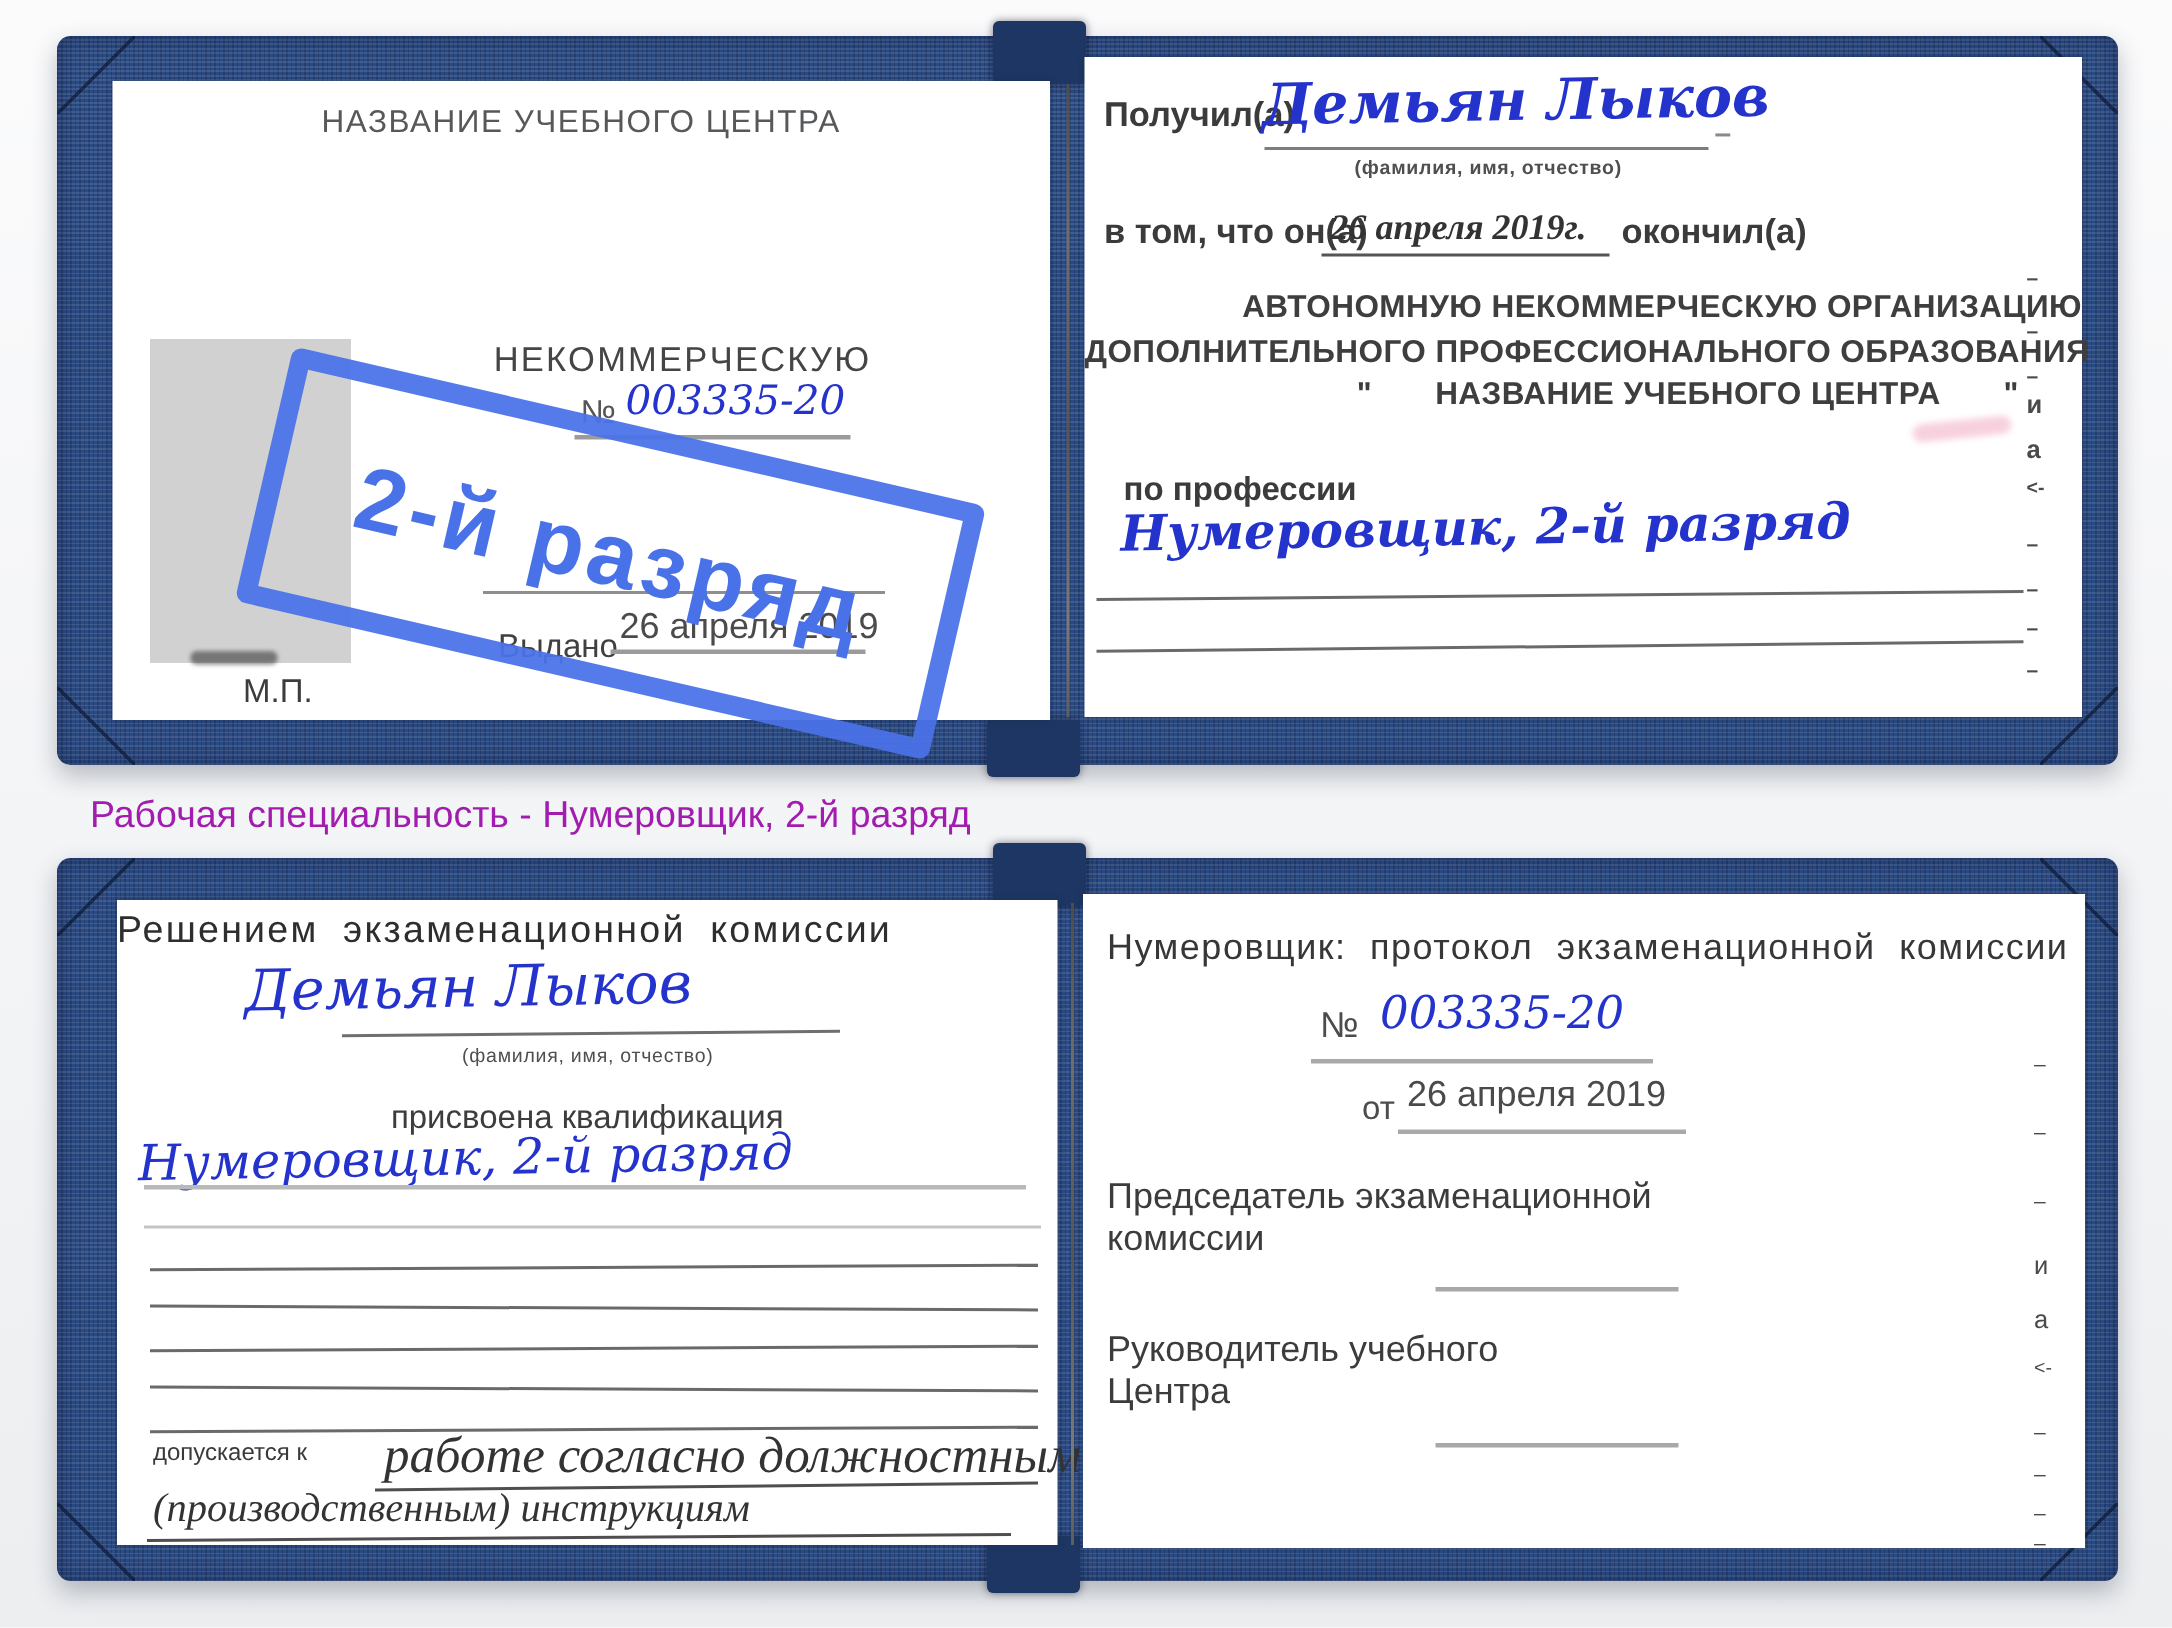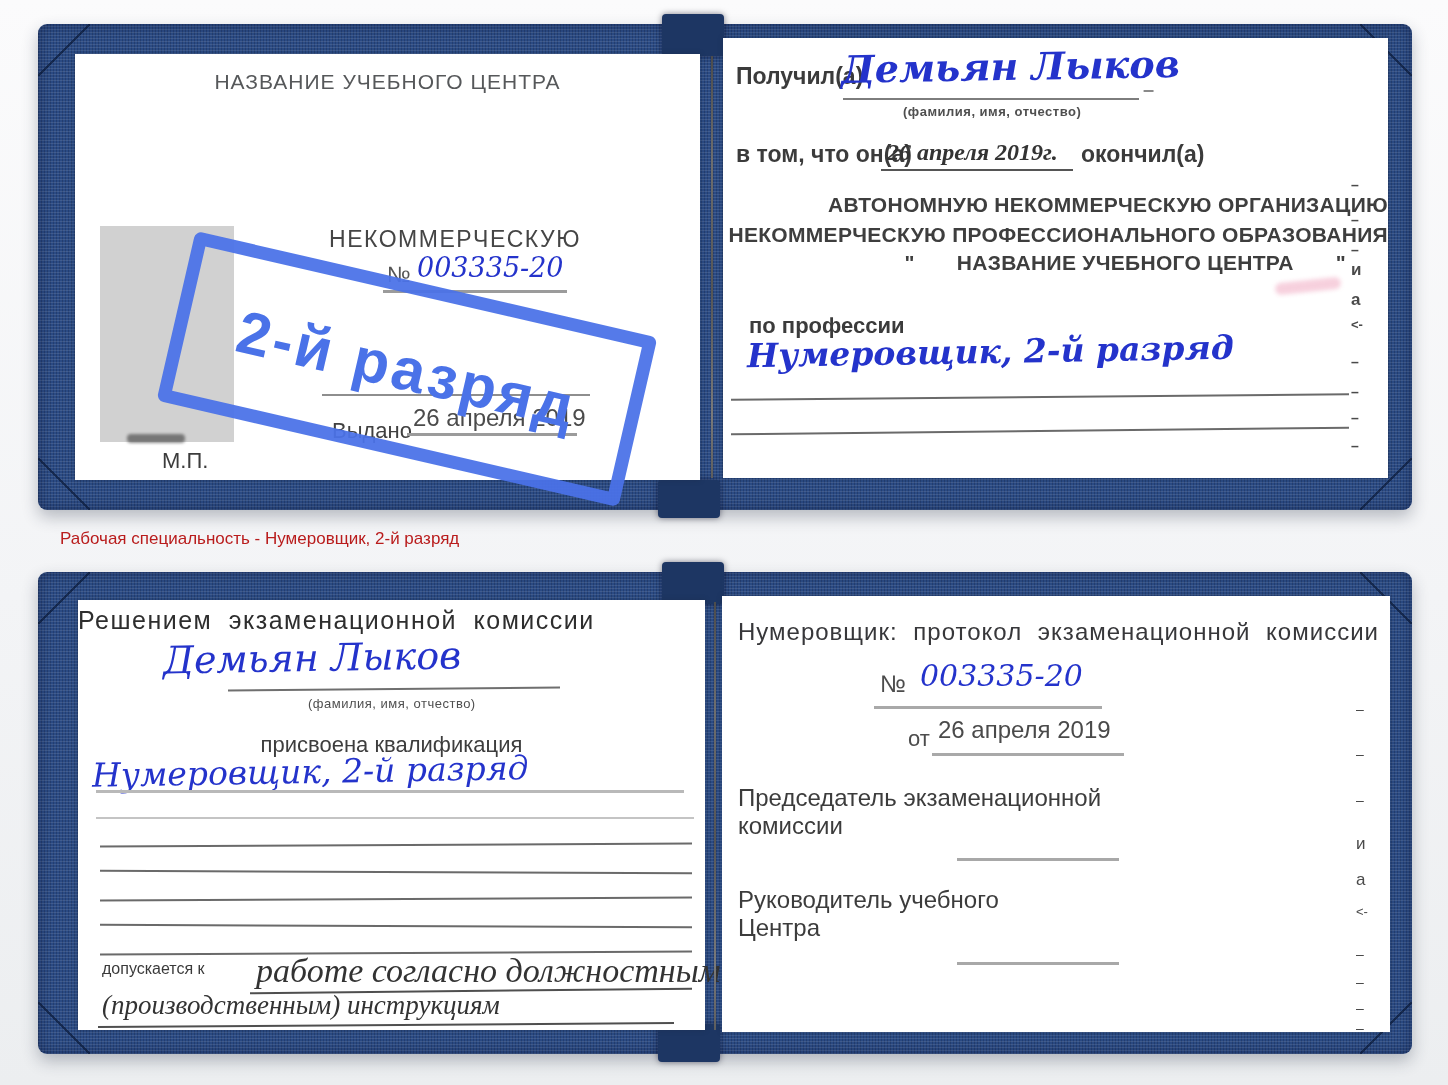--- a/index.html
+++ b/index.html
@@ -127,21 +127,21 @@
   .date-val-b{left:216px;top:120px;font-size:24px;color:#4a4a4a;white-space:nowrap;}
   .date-line-b{left:210px;top:157px;width:192px;height:3px;background:#a9a9a9;}
   .chair1{left:16px;top:188px;font-size:24px;color:#3c3c3c;}
   .chair2{left:16px;top:216px;font-size:24px;color:#3c3c3c;}
   .sig1{left:235px;top:262px;width:162px;height:3px;background:#a8a8a8;}
   .head1{left:16px;top:290px;font-size:24px;color:#3c3c3c;}
   .head2{left:16px;top:318px;font-size:24px;color:#3c3c3c;}
   .sig2{left:235px;top:366px;width:162px;height:3px;background:#a8a8a8;}
 
   
-  .caption{position:absolute;left:60px;top:529px;font-size:17px;color:#b91c1c;white-space:nowrap;}
+  .caption{position:absolute;left:60px;top:529px;font-size:25px;color:#a21caf;white-space:nowrap;}
 </style>
 </head>
 <body>
 
 <div class="screen">
 
   <section class="cover cover-top">
     <div class="corner tl"></div>
     <div class="corner tr"></div>
     <div class="corner bl"></div>
@@ -173,21 +173,21 @@
       <div class="received">Получил(а)</div>
       <div class="hw-name-t hw">Демьян Лыков</div>
       <div class="uline-name-t"></div>
       <div class="dash-after">–</div>
       <div class="hint-t hint">(фамилия, имя, отчество)</div>
       <div class="row2-pre">в том, что он(а)</div>
       <div class="row2-date ser-it">26 апреля 2019г.</div>
       <div class="uline-row2"></div>
       <div class="row2-suf">окончил(а)</div>
       <div class="org org1">АВТОНОМНУЮ НЕКОММЕРЧЕСКУЮ ОРГАНИЗАЦИЮ</div>
-      <div class="org org2">НЕКОММЕРЧЕСКУЮ ПРОФЕССИОНАЛЬНОГО ОБРАЗОВАНИЯ</div>
+      <div class="org org2">ДОПОЛНИТЕЛЬНОГО ПРОФЕССИОНАЛЬНОГО ОБРАЗОВАНИЯ</div>
       <div class="org org3">
         <span class="q">"</span><span class="nm">НАЗВАНИЕ УЧЕБНОГО ЦЕНТРА</span><span class="q">"</span>
       </div>
       <div class="prof-label">по профессии</div>
       <div class="hw-prof-t hw">Нумеровщик, 2-й разряд</div>
       <div class="fline1 thinline"></div>
       <div class="fline2 thinline"></div>
       <div class="pink"></div>
       <span class="em" style="top:139px">–</span>
       <span class="em" style="top:174px">–</span>

